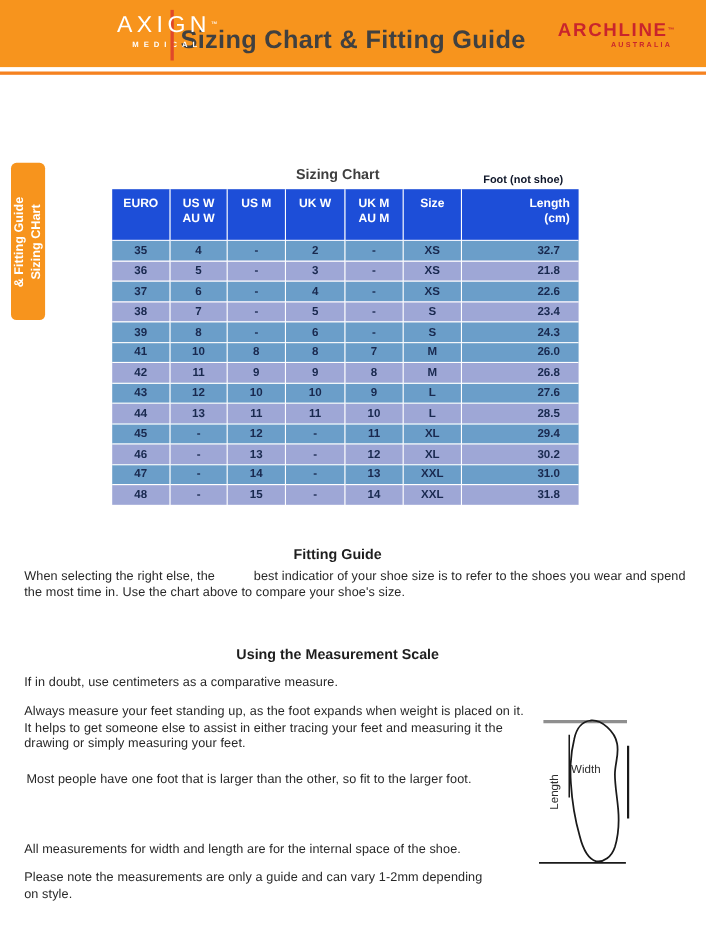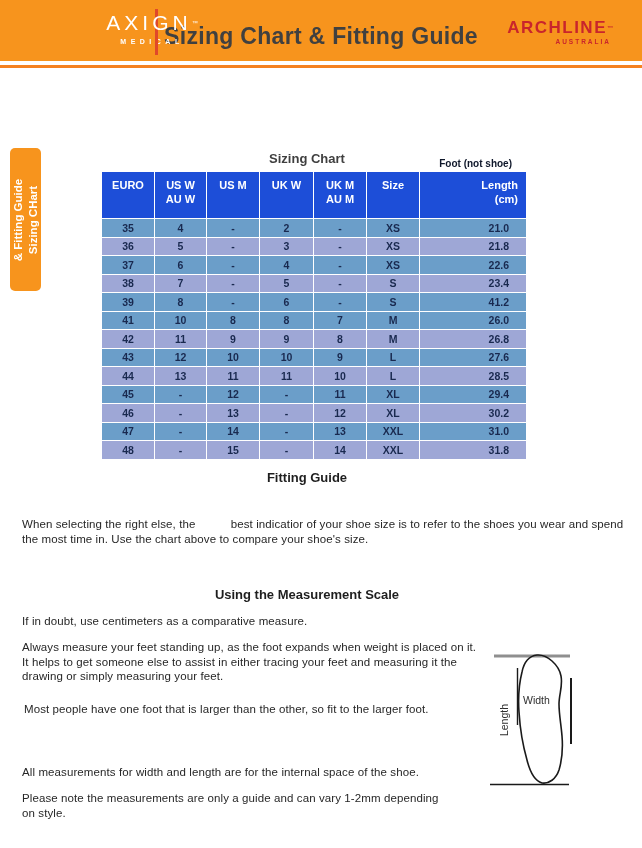--- a/index.html
+++ b/index.html
@@ -46,35 +46,35 @@
   .size-table tbody td{height:17.5px;font-size:10.5px;color:#19294F;}
   .size-table tr.row-main td{background:#6B9EC9;}
   .size-table tr.row-alt td{background:#9EA7D6;}
   .c0{width:52px}.c1{width:51px}.c2{width:52px}.c3{width:53px}.c4{width:52px}.c5{width:52px}.c6{width:98px}
   .size-table th.c6{text-align:right;padding-right:8px;}
   .size-table td.col-length{text-align:right;padding-right:17px;}
 
   
   .heading{position:absolute;left:0;width:614px;text-align:center;font-size:13px;font-weight:bold;color:#1E1E1E;}
   .para{position:absolute;font-size:11.5px;line-height:14.5px;color:#272727;letter-spacing:0.1px;}
-  .h-fitting{top:470px;}
+  .h-fitting{top:496px;}
   .p-fit1{left:22px;top:517px;width:604px;}
   .p-fit2{left:22px;top:560px;width:604px;}
   .h-measure{top:587px;}
   .p-m1{left:22px;top:614px;width:604px;}
   .p-m2{left:22px;top:640px;width:455px;}
   .p-m3{left:24px;top:702px;width:470px;}
   .p-m4{left:22px;top:765px;width:500px;}
   .p-m5{left:22px;top:791px;width:420px;}
   .bold{font-weight:normal;margin-left:32px;}
 
   
   .foot-diagram{position:absolute;left:490px;top:648px;width:140px;height:145px;}
   .foot-diagram svg{position:absolute;left:0;top:0;}
-  .width-label{position:absolute;left:33px;top:46px;width:40px;text-align:left;
+  .width-label{position:absolute;left:16px;top:46px;width:40px;text-align:right;
                font-size:10.5px;color:#2E2E2E;}
   .length-label{position:absolute;left:-8px;top:66px;width:44px;text-align:center;
                 font-size:10.5px;color:#2E2E2E;transform:rotate(-90deg);}
 </style>
 </head>
 <body>
 
 <div class="page">
 
   <div class="header-bar">
@@ -135,21 +135,21 @@
       </tr>
     </thead>
     <tbody>
         <tr class="row-main">
           <td>35</td>
           <td>4</td>
           <td>-</td>
           <td>2</td>
           <td>-</td>
           <td>XS</td>
-          <td class="col-length">21.0</td>
+          <td class="col-length">32.7</td>
         </tr>
         <tr class="row-alt">
           <td>36</td>
           <td>5</td>
           <td>-</td>
           <td>3</td>
           <td>-</td>
           <td>XS</td>
           <td class="col-length">21.8</td>
         </tr>
@@ -171,21 +171,21 @@
           <td>S</td>
           <td class="col-length">23.4</td>
         </tr>
         <tr class="row-main">
           <td>39</td>
           <td>8</td>
           <td>-</td>
           <td>6</td>
           <td>-</td>
           <td>S</td>
-          <td class="col-length">41.2</td>
+          <td class="col-length">24.3</td>
         </tr>
         <tr class="row-main">
           <td>41</td>
           <td>10</td>
           <td>8</td>
           <td>8</td>
           <td>7</td>
           <td>M</td>
           <td class="col-length">26.0</td>
         </tr>

